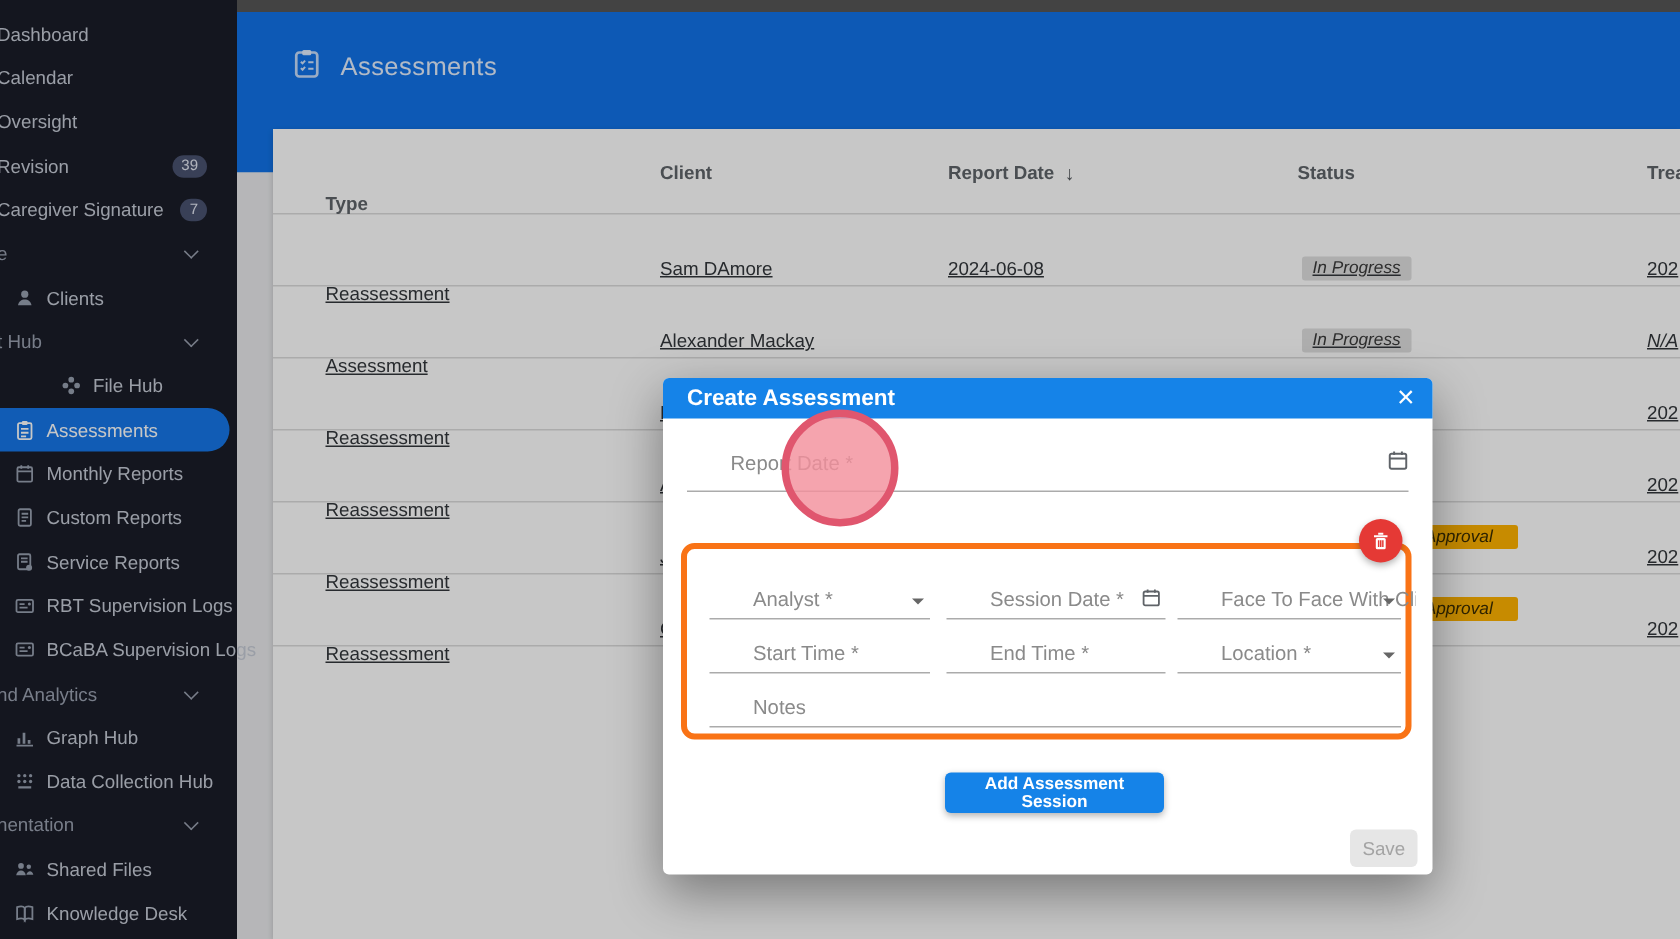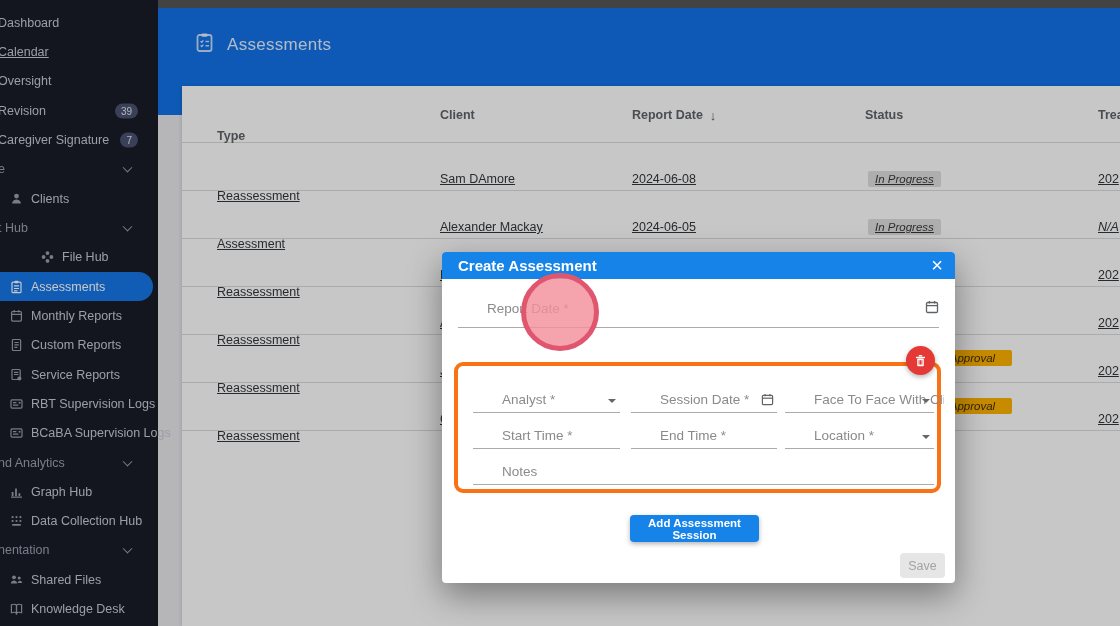--- a/index.html
+++ b/index.html
@@ -62,21 +62,21 @@
   .mclose{position:absolute;right:12px;top:0;height:27px;display:flex;align-items:center;
     color:#ffffff;font-size:20px;cursor:pointer;line-height:27px;}
   .ulabel{font-size:13.5px;color:#8a8a8a;white-space:nowrap;margin-left:29px;}
   .uline{position:absolute;height:1px;background:#ababab;}
   .caret{display:inline-block;width:0;height:0;border-left:4px solid transparent;
     border-right:4px solid transparent;border-top:4.5px solid #666;}
   .sessbox{position:absolute;left:12px;top:110px;width:487px;height:131px;border:4px solid #f97316;border-radius:9px;}
   .delbtn{position:absolute;left:464px;top:94px;width:29px;height:29px;border-radius:50%;
     background:#e53935;box-shadow:0 2px 5px rgba(0,0,0,.3);display:flex;align-items:center;
     justify-content:center;cursor:pointer;z-index:2;}
-  .addbtn{position:absolute;left:188px;top:263px;width:129px;height:27px;background:#1583e8;
+  .addbtn{position:absolute;left:188px;top:263px;width:146px;height:27px;background:#1583e8;
     color:#ffffff;font-weight:bold;font-size:11.5px;border:none;border-radius:4px;cursor:pointer;
     box-shadow:0 2px 5px rgba(0,0,0,.3);font-family:"Liberation Sans",sans-serif;}
   .savebtn{position:absolute;left:458px;top:301px;width:45px;height:25px;background:#e6e6e6;
     color:#a3a3a3;font-size:12.5px;border:none;border-radius:4px;font-family:"Liberation Sans",sans-serif;}
 
   
   .pinkcircle{position:absolute;left:521px;top:273px;width:78px;height:78px;border-radius:50%;
     background:rgba(243,144,156,.82);border:5px solid #e0566e;z-index:12;}
 </style>
 </head>
@@ -127,21 +127,20 @@
         <div class="tc c-client">Sam DAmore</div>
         <div class="tc c-report">2024-06-08</div>
         <div class="tc c-status">
           <span class="chip">In Progress</span>
         </div>
         <div class="tc c-treat ">202</div>
       </div>
       <div class="trow" style="top: 105px;">
         <div class="tc c-type">Assessment</div>
         <div class="tc c-client">Alexander Mackay</div>
-        <div class="tc c-report">2024-06-05</div>
         <div class="tc c-status">
           <span class="chip">In Progress</span>
         </div>
         <div class="tc c-treat italic">N/A</div>
       </div>
       <div class="trow" style="top: 153px;">
         <div class="tc c-type">Reassessment</div>
         <div class="tc c-client">Piers Sprin</div>
         <div class="tc c-treat ">202</div>
       </div>
@@ -162,21 +161,21 @@
         <span class="chip orange">Pending Approval</span>
         <div class="tc c-treat ">202</div>
       </div>
     </div>
 </div>
 
 <div class="sidebar" id="sidebar">
     <div class="srow plain" style="top: 8px;">
       <span class="slabel">Dashboard</span>
     </div>
-    <div class="srow plain" style="top: 37px; text-decoration: underline;">
+    <div class="srow plain" style="top: 37px;">
       <span class="slabel">Calendar</span>
     </div>
     <div class="srow plain" style="top: 66px;">
       <span class="slabel">Oversight</span>
     </div>
     <div class="srow plain" style="top: 96px;">
       <span class="slabel">Revision</span>
       <span class="sbadge">39</span>
     </div>
     <div class="srow plain" style="top: 125px;">

